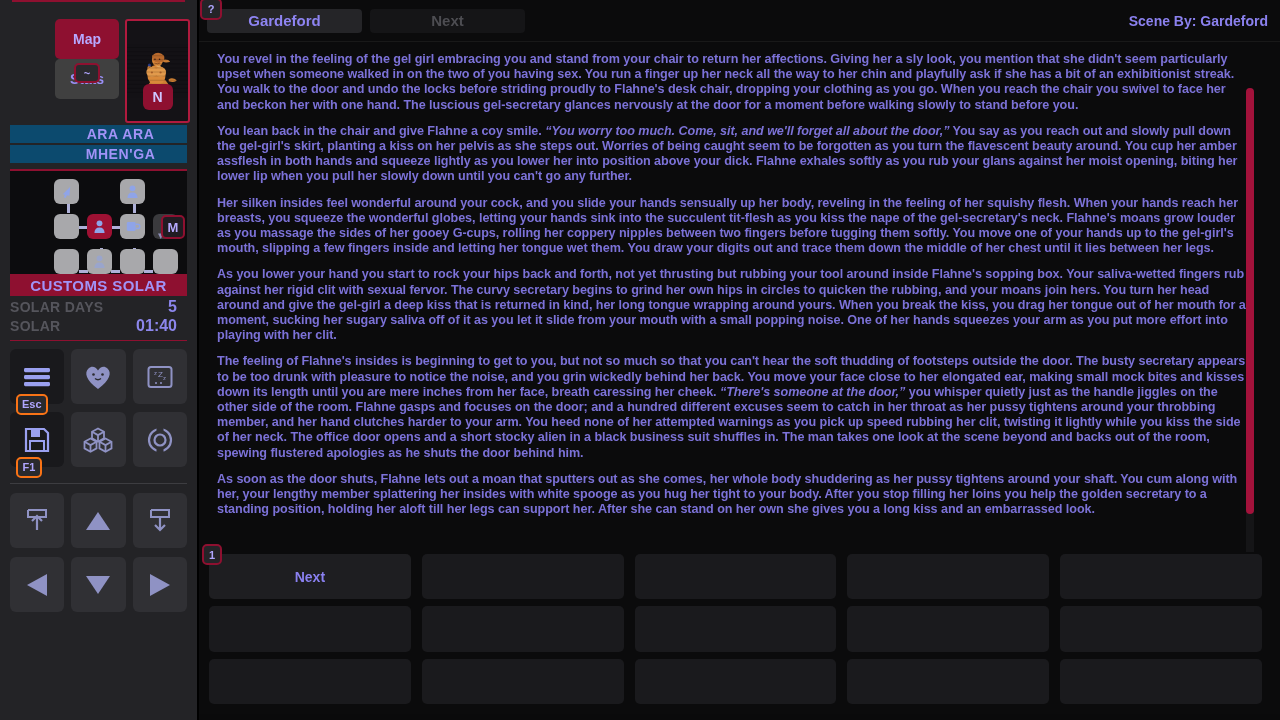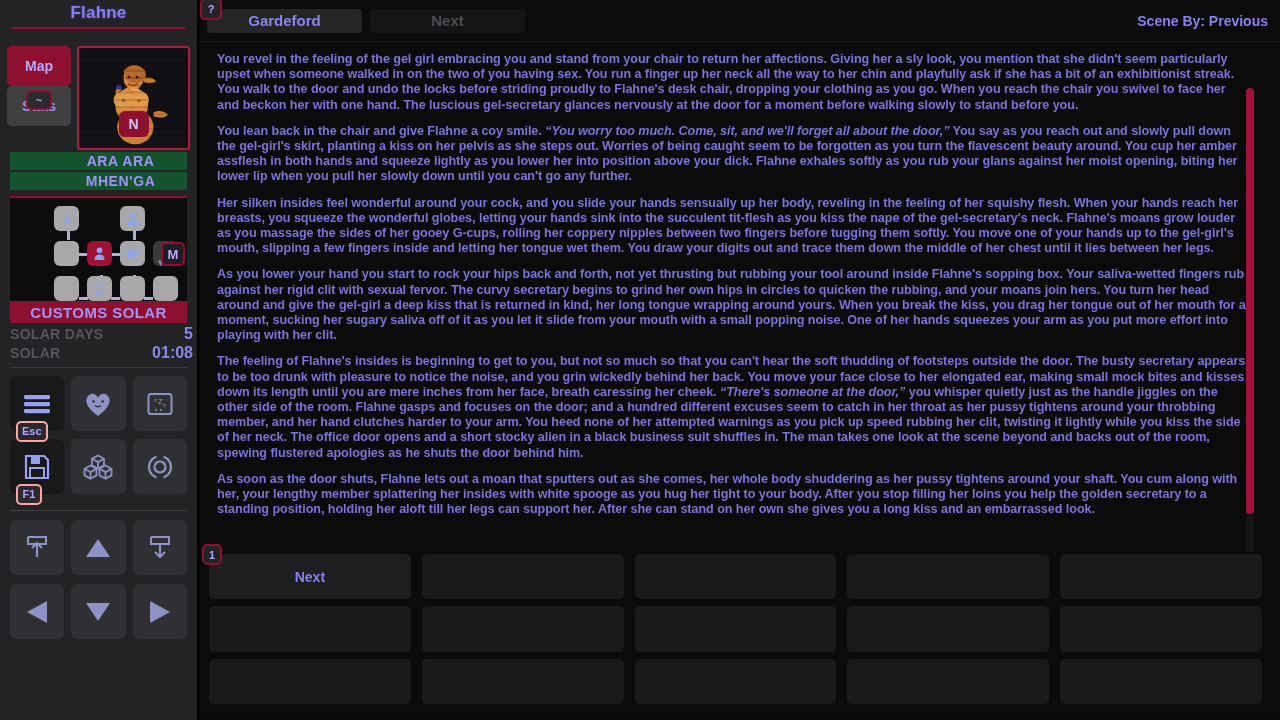--- a/index.html
+++ b/index.html
@@ -35,20 +35,21 @@
     text-shadow: 0 0 3px rgba(120,100,255,.45);
   }
   .title-rule {
     height: 2px; background: #8e1030;
     margin: 0 12px 5px 12px;
   }
   .top-row {
     display: flex; padding: 12px 7px; gap: 0px;
     height: 104px;
     position: relative;
+    margin-left: 48px;
   }
   .ms-col {
     width: 64px; display: flex; flex-direction: column;
     position: relative;
   }
   .ms-btn {
     flex: 1; display: flex; align-items: center; justify-content: center;
     color: #9a8ff5; font-size: 14px; font-weight: bold;
     border-radius: 5px;
   }
@@ -78,21 +79,21 @@
     bottom: -11px;
     width: 30px; height: 26px;
     background: #8e1030; border-radius: 6px;
     color: #cfc6ff; font-size: 14px; font-weight: bold;
     display: flex; align-items: center; justify-content: center;
     z-index: 5;
   }
 
   .banner {
     margin: 0 10px 2px 10px;
-    background: #14532d;
+    background: #0c4a6e;
     text-align: center;
     color: #a193f7;
     font-size: 14px; font-weight: bold;
     letter-spacing: .6px;
     line-height: 18px;
     height: 18px;
     font-family: "Liberation Sans Narrow","Liberation Sans",sans-serif;
     padding-left: 44px;
   }
   .banner.first { margin-top: 14px; }
@@ -134,21 +135,21 @@
 
   .loc-banner {
     margin: 0 10px;
     background: #8e1030;
     text-align: center;
     color: #a193f7;
     font-size: 15px; font-weight: bold;
     letter-spacing: .4px; line-height: 20px; height: 20px;
     font-family: "Liberation Sans Narrow","Liberation Sans",sans-serif;
   }
-  .stat-rows { margin: 2px 4px 0 10px; }
+  .stat-rows { margin: 2px 20px 0 10px; }
   .stat-row {
     display: flex; justify-content: space-between; align-items: baseline;
     height: 19px;
   }
   .stat-k {
     color: #55555c; font-size: 14px; font-weight: bold; letter-spacing: .3px;
     font-family: "Liberation Sans Narrow","Liberation Sans",sans-serif;
   }
   .stat-v { color: #8c86ec; font-size: 16px; font-weight: bold; }
   .stat-rule { height: 1px; background: #8e1030; margin: 4px 10px 0 10px; }
@@ -164,21 +165,21 @@
     height: 55px; border-radius: 6px;
     background: #303034;
     display: flex; align-items: center; justify-content: center;
     position: relative;
   }
   .icon-btn.lit { background: #19191c; }
   .icon-btn svg { display: block; }
   .key-badge {
     position: absolute; left: 6px; bottom: -11px;
     min-width: 26px; height: 21px; padding: 0 4px;
-    background: #2a2a2d; border: 2px solid #fca5a5; border-radius: 5px;
+    background: #2a2a2d; border: 2px solid #f97316; border-radius: 5px;
     color: #b0a6ff; font-size: 11px; font-weight: bold;
     display: flex; align-items: center; justify-content: center;
     z-index: 3; line-height: 1;
   }
   .nav-sep { height: 1px; background: #3d3d41; margin: 16px 10px 0 10px; }
   .icon-grid.nav1 { margin-top: 9px; }
   .icon-grid.nav2 { margin-top: 9px; }
 
   
   #main {
@@ -268,21 +269,20 @@
     height: 6px; background: #0a0a0b;
   }
 </style>
 </head>
 <body>
 
 <div id="app">
 
   <div id="sidebar">
 
-    <div class="char-title">Flahne</div>
     <div class="title-rule"></div>
 
     <div class="top-row">
       <div class="ms-col">
         <div class="ms-btn active">Map</div>
         <div class="ms-btn idle">Stats</div>
         <div class="ms-hotkey">~</div>
       </div>
       <div class="portrait-wrap">
         <div class="portrait">
@@ -373,21 +373,21 @@
 
     <div class="loc-banner">CUSTOMS SOLAR</div>
 
     <div class="stat-rows">
       <div class="stat-row">
         <span class="stat-k">SOLAR DAYS</span>
         <span class="stat-v">5</span>
       </div>
       <div class="stat-row">
         <span class="stat-k">SOLAR</span>
-        <span class="stat-v">01:08</span>
+        <span class="stat-v">01:40</span>
       </div>
     </div>
     <div class="stat-rule"></div>
 
     <div class="icon-grid">
       <div class="icon-btn lit">
         <svg width="30" height="22" viewBox="0 0 30 22">
           <rect x="2" y="2" width="26" height="4.2" rx="1.4" fill="#9aa0f0"></rect>
           <rect x="2" y="9" width="26" height="4.2" rx="1.4" fill="#9aa0f0"></rect>
           <rect x="2" y="16" width="26" height="4.2" rx="1.4" fill="#9aa0f0"></rect>
@@ -489,21 +489,21 @@
   <div id="main">
 
     <div id="topbar">
       <div class="nav-btn on">
         <div class="topkey">?</div>
         <span>Gardeford</span>
       </div>
       <div class="nav-btn off" style="margin-left:8px;">
         <span>Next</span>
       </div>
-      <div class="scene-by">Scene By: Previous</div>
+      <div class="scene-by">Scene By: Gardeford</div>
     </div>
 
     <div id="story">
       <div id="story-body">
           <p><span>You revel in the feeling of the gel girl embracing you and stand from your chair to return her affections. Giving her a sly look, you mention that she didn't seem particularly upset when someone walked in on the two of you having sex. You run a finger up her neck all the way to her chin and playfully ask if she has a bit of an exhibitionist streak. You walk to the door and undo the locks before striding proudly to Flahne's desk chair, dropping your clothing as you go. When you reach the chair you swivel to face her and beckon her with one hand. The luscious gel-secretary glances nervously at the door for a moment before walking slowly to stand before you.</span></p>
           <p><span>You lean back in the chair and give Flahne a coy smile. </span><i>“You worry too much. Come, sit, and we'll forget all about the door,”</i><span> You say as you reach out and slowly pull down the gel-girl's skirt, planting a kiss on her pelvis as she steps out. Worries of being caught seem to be forgotten as you turn the flavescent beauty around. You cup her amber assflesh in both hands and squeeze lightly as you lower her into position above your dick. Flahne exhales softly as you rub your glans against her moist opening, biting her lower lip when you pull her slowly down until you can't go any further.</span></p>
           <p><span>Her silken insides feel wonderful around your cock, and you slide your hands sensually up her body, reveling in the feeling of her squishy flesh. When your hands reach her breasts, you squeeze the wonderful globes, letting your hands sink into the succulent tit-flesh as you kiss the nape of the gel-secretary's neck. Flahne's moans grow louder as you massage the sides of her gooey G-cups, rolling her coppery nipples between two fingers before tugging them softly. You move one of your hands up to the gel-girl's mouth, slipping a few fingers inside and letting her tongue wet them. You draw your digits out and trace them down the middle of her chest until it lies between her legs.</span></p>
           <p><span>As you lower your hand you start to rock your hips back and forth, not yet thrusting but rubbing your tool around inside Flahne's sopping box. Your saliva-wetted fingers rub against her rigid clit with sexual fervor. The curvy secretary begins to grind her own hips in circles to quicken the rubbing, and your moans join hers. You turn her head around and give the gel-girl a deep kiss that is returned in kind, her long tongue wrapping around yours. When you break the kiss, you drag her tongue out of her mouth for a moment, sucking her sugary saliva off of it as you let it slide from your mouth with a small popping noise. One of her hands squeezes your arm as you put more effort into playing with her clit.</span></p>
           <p><span>The feeling of Flahne's insides is beginning to get to you, but not so much so that you can't hear the soft thudding of footsteps outside the door. The busty secretary appears to be too drunk with pleasure to notice the noise, and you grin wickedly behind her back. You move your face close to her elongated ear, making small mock bites and kisses down its length until you are mere inches from her face, breath caressing her cheek. </span><i>“There's someone at the door,”</i><span> you whisper quietly just as the handle jiggles on the other side of the room. Flahne gasps and focuses on the door; and a hundred different excuses seem to catch in her throat as her pussy tightens around your throbbing member, and her hand clutches harder to your arm. You heed none of her attempted warnings as you pick up speed rubbing her clit, twisting it lightly while you kiss the side of her neck. The office door opens and a short stocky alien in a black business suit shuffles in. The man takes one look at the scene beyond and backs out of the room, spewing flustered apologies as he shuts the door behind him.</span></p>
           <p><span>As soon as the door shuts, Flahne lets out a moan that sputters out as she comes, her whole body shuddering as her pussy tightens around your shaft. You cum along with her, your lengthy member splattering her insides with white spooge as you hug her tight to your body. After you stop filling her loins you help the golden secretary to a standing position, holding her aloft till her legs can support her. After she can stand on her own she gives you a long kiss and an embarrassed look.</span></p>

